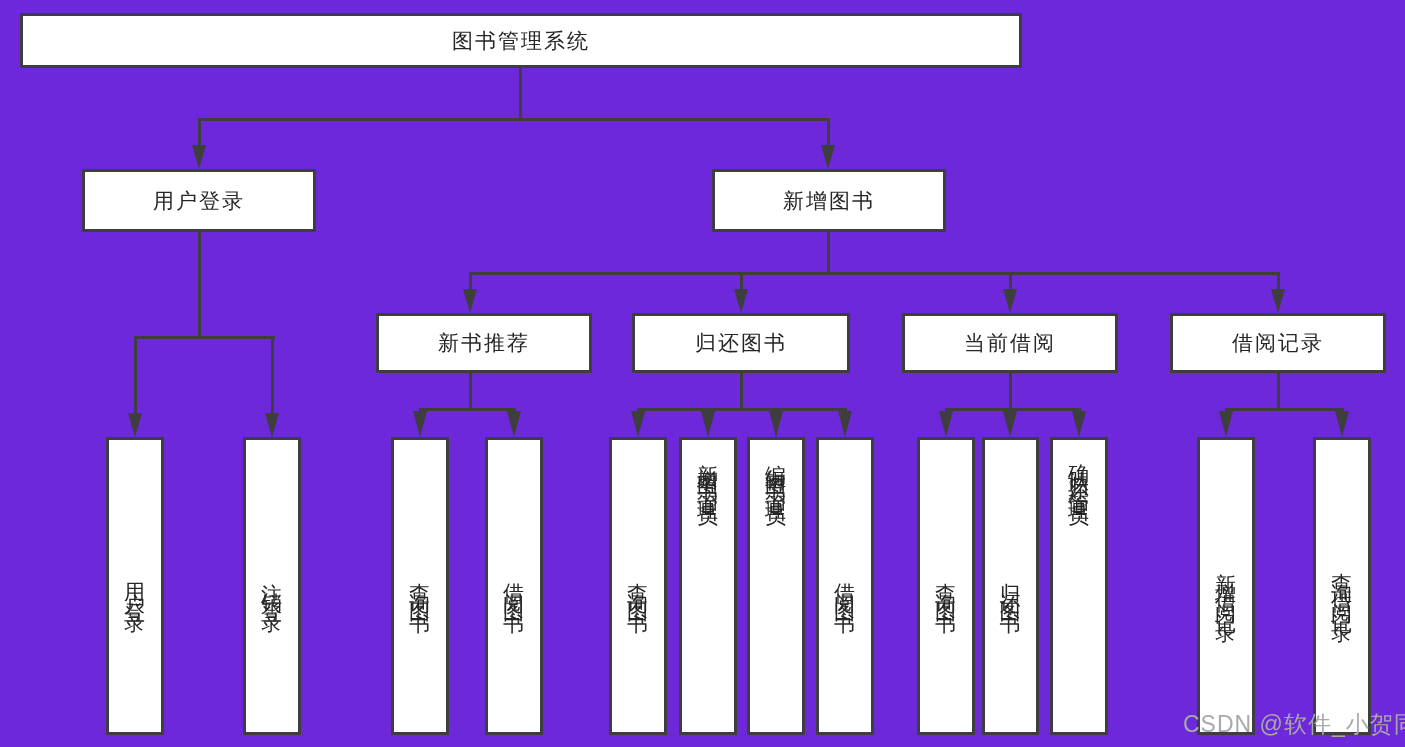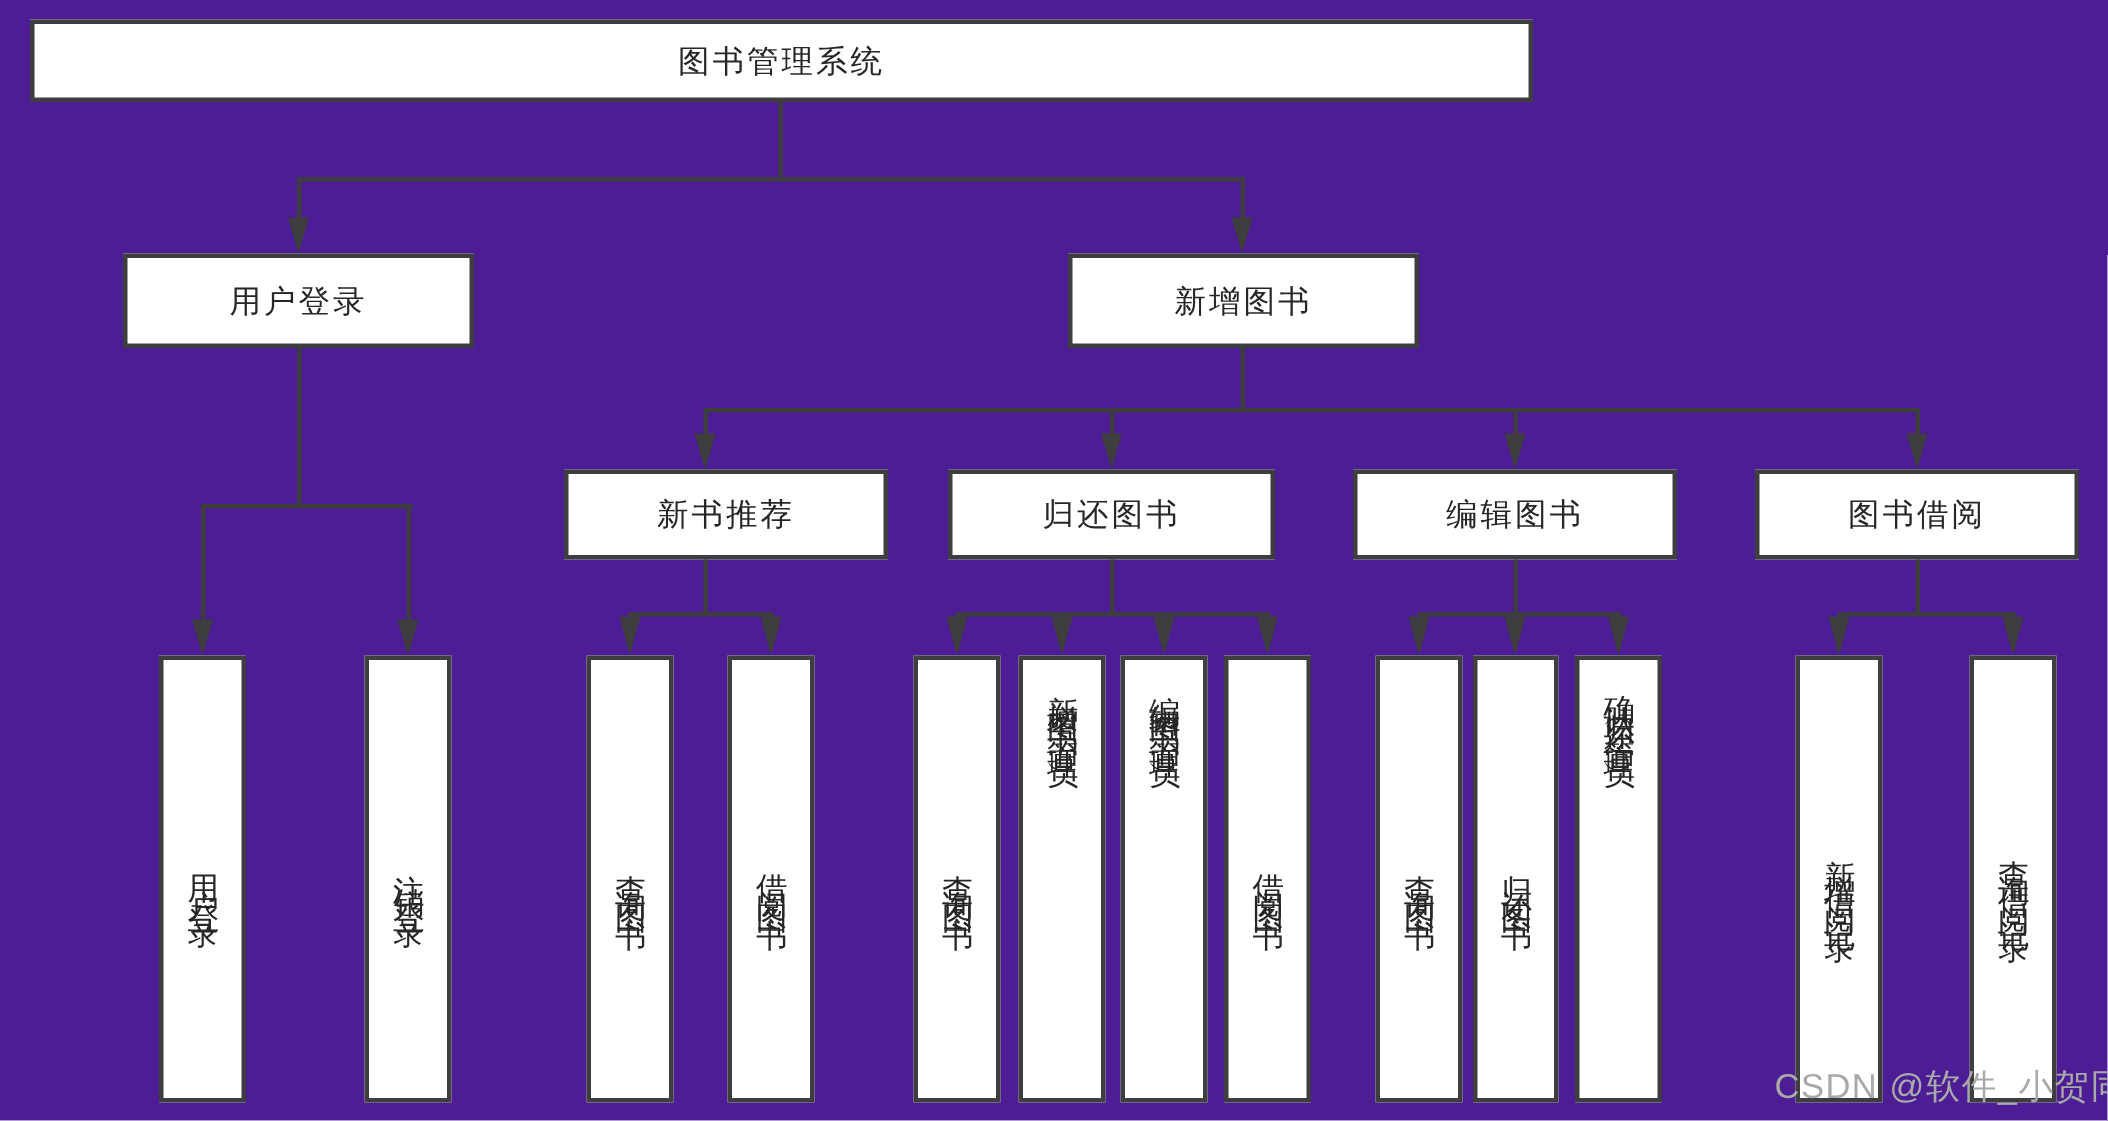--- a/index.html
+++ b/index.html
@@ -1,19 +1,19 @@
 <!DOCTYPE html>
 <html><head>
 <meta charset="utf-8">
 <style>
   html,body{margin:0;padding:0;background:#ffffff;}
   #canvas{
     position:relative;
     width:1405px;height:747px;
-    background:#4c1d95;
+    background:#6d28d9;
     font-family:"Liberation Sans","DejaVu Sans",sans-serif;
     overflow:hidden;
   }
   .box{
     position:absolute;
     box-sizing:border-box;
     border:3px solid #3e3e3e;
     background:#ffffff;
     display:flex;
     align-items:center;
@@ -96,24 +96,24 @@
   <div class="vline" style="left:1277px;top:275px;height:16px"></div>
   <div class="arrow" style="left:1271px;top:289px"></div>
 
   <div class="box" style="left:376px;top:313px;width:216px;height:60px">
     <span class="hlabel">新书推荐</span>
   </div>
   <div class="box" style="left:632px;top:313px;width:218px;height:60px">
     <span class="hlabel">归还图书</span>
   </div>
   <div class="box" style="left:902px;top:313px;width:216px;height:60px">
-    <span class="hlabel">编辑图书</span>
+    <span class="hlabel">当前借阅</span>
   </div>
   <div class="box" style="left:1170px;top:313px;width:216px;height:60px">
-    <span class="hlabel">图书借阅</span>
+    <span class="hlabel">借阅记录</span>
   </div>
 
   <div class="vline" style="left:469px;top:373px;height:35px"></div>
   <div class="hline" style="left:419px;top:408px;width:97px"></div>
   <div class="arrow tall" style="left:413px;top:411px"></div>
   <div class="arrow tall" style="left:507px;top:411px"></div>
 
   <div class="vline" style="left:740px;top:373px;height:35px"></div>
   <div class="hline" style="left:637px;top:408px;width:210px"></div>
   <div class="arrow tall" style="left:631px;top:411px"></div>

